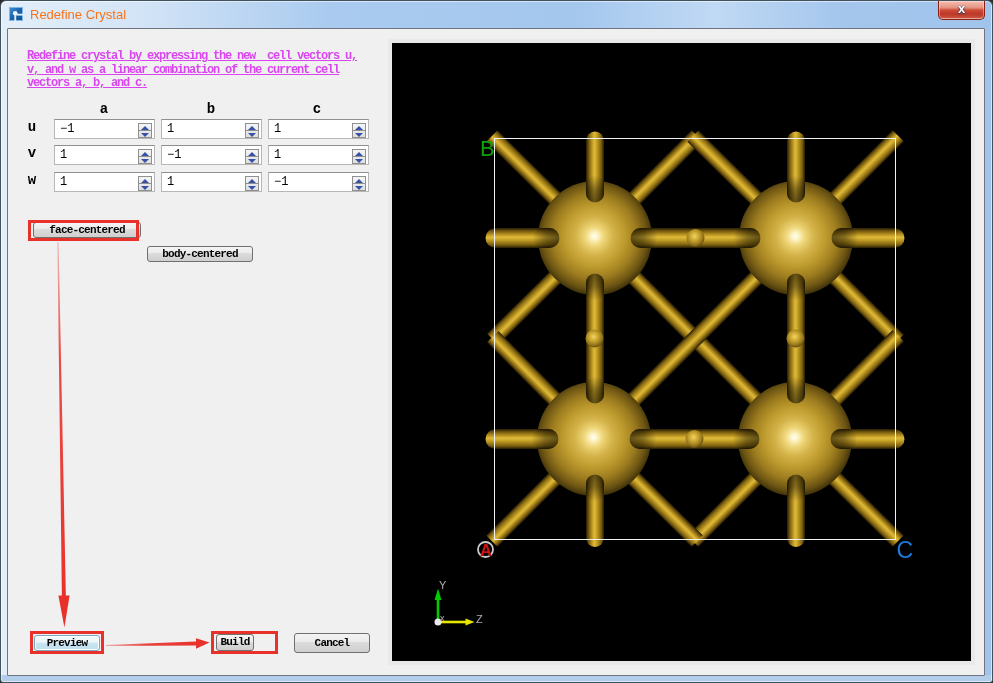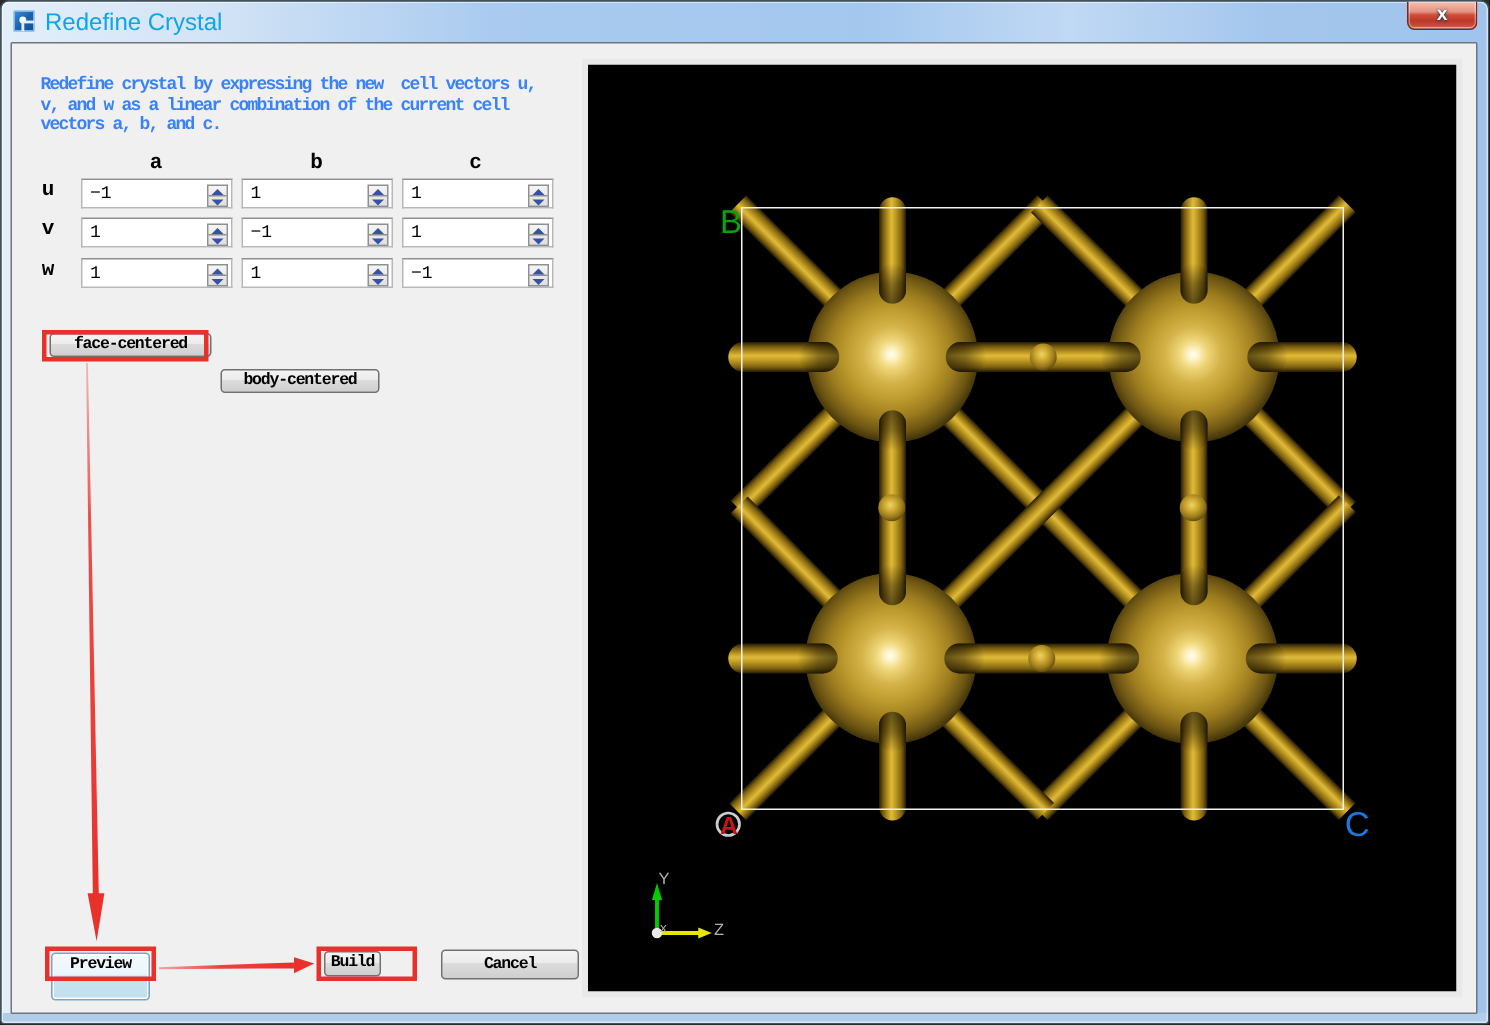--- a/index.html
+++ b/index.html
@@ -1,28 +1,28 @@
 <!DOCTYPE html>
 <html><head><meta charset="utf-8"><style>
 html,body{margin:0;padding:0;background:#2b2b2b;}
 #stage{position:relative;width:993px;height:683px;overflow:hidden;font-family:"Liberation Sans",sans-serif;}
 .win{position:absolute;inset:0;border-radius:6px 6px 3px 3px;
  background:linear-gradient(0deg,#b2cdea 0,#b2cdea 7px,rgba(0,0,0,0) 7px),linear-gradient(90deg,#e3eefa 0%,#d3e4f6 14%,#aacbef 33%,#a4c7ee 58%,#c0d9f4 72%,#a4c6ed 85%,#a0c4ec 100%);
  box-shadow:inset 0 0 0 1px rgba(255,255,255,.55);
  border:1px solid #41525f;box-sizing:border-box;}
 .client{position:absolute;left:7px;top:28px;width:978px;height:648px;background:#f0f0f0;border:1px solid #6e757c;box-sizing:border-box;border-radius:1px;}
-.title{position:absolute;left:30px;top:7px;font-size:16px;color:#0ea5e9;}
+.title{position:absolute;left:30px;top:7px;font-size:13px;color:#f97316;}
 .icon{position:absolute;left:9px;top:7px;}
 .close{position:absolute;left:938px;top:1px;width:47px;height:19px;border-radius:0 0 5px 5px;
  background:linear-gradient(180deg,#f6c0b2 0%,#e49280 38%,#cf4d38 50%,#bd3827 72%,#c9503c 92%,#e4937f 100%);
  border:1px solid #8b2014;border-top:none;box-sizing:border-box;
  box-shadow:inset 0 0 0 1px rgba(255,255,255,.35);}
 .close span{position:absolute;left:0;right:0;top:0px;text-align:center;font-size:13px;font-weight:bold;color:#fff;
  text-shadow:0 1px 2px #20354d,0 0 1px #20354d;font-family:"Liberation Sans",sans-serif;}
-.intro{position:absolute;left:27px;top:50.4px;font-family:"Liberation Mono",monospace;font-weight:bold;font-size:12px;letter-spacing:-1.2px;line-height:13.3px;color:#3b82f6;white-space:pre;}
+.intro{position:absolute;left:27px;top:50.4px;font-family:"Liberation Mono",monospace;font-weight:bold;font-size:12px;letter-spacing:-1.2px;line-height:13.3px;color:#d946ef;white-space:pre;text-decoration:underline;}
 .hdr{position:absolute;top:101px;width:20px;text-align:center;font-family:"Liberation Mono",monospace;font-weight:bold;font-size:14px;line-height:16px;color:#000;}
 .rowlbl{position:absolute;left:25px;width:14px;text-align:center;font-family:"Liberation Mono",monospace;font-weight:bold;font-size:14px;line-height:16px;color:#000;}
 .sb{position:absolute;width:101px;height:20px;background:#fff;border:1px solid #b7b7b7;border-top-color:#8f8f8f;box-sizing:border-box;}
 .sb .val{position:absolute;left:5px;top:2px;font-family:"Liberation Mono",monospace;font-size:12px;color:#000;}
 .sb .spin{position:absolute;right:2px;top:3px;width:14px;height:15px;border:1px solid #8f8f8f;box-sizing:border-box;background:linear-gradient(180deg,#f5f5f5,#dfdfdf);}
 .sb .spin:before{content:"";position:absolute;left:0;right:0;top:6px;height:1px;background:#8f8f8f;}
 .tri-u{position:absolute;left:2px;top:2px;width:0;height:0;border-left:4px solid transparent;border-right:4px solid transparent;border-bottom:4px solid #3750a8;}
 .tri-d{position:absolute;left:2px;top:9px;width:0;height:0;border-left:4px solid transparent;border-right:4px solid transparent;border-top:4px solid #3750a8;}
 .btn{position:absolute;border:1px solid #707070;border-radius:3px;box-sizing:border-box;
  background:linear-gradient(180deg,#f4f4f4 0%,#ebebeb 45%,#dcdcdc 46%,#cfcfcf 100%);
@@ -146,23 +146,23 @@
       <span class="val">−1</span>
       <span class="spin">
         <i class="tri-u"></i>
         <i class="tri-d"></i>
       </span>
     </div>
 
 <div class="btn" style="left:33px;top:222px;width:108px;height:16px;font-size:11px;line-height:14px;">face-centered</div>
 <div class="btn" style="left:147px;top:222px;width:106px;height:16px;font-size:11px;line-height:14px;margin-top:24px;">body-centered</div>
 
-<div class="btn focus" style="left:34px;top:635px;width:66px;height:32px;font-size:11px;line-height:14px;">Preview</div>
+<div class="btn focus" style="left:34px;top:635px;width:66px;height:16px;font-size:11px;line-height:14px;">Preview</div>
 <div class="btn" style="left:216px;top:634px;width:38px;height:17px;font-size:11px;line-height:15px;">Build</div>
-<div class="btn" style="left:294px;top:633px;width:92px;height:20px;font-size:11px;line-height:18px;">Cancel</div>
+<div class="btn" style="left:294px;top:633px;width:76px;height:20px;font-size:11px;line-height:18px;">Cancel</div>
 
 <div class="redrect" style="left:28px;top:220px;width:111px;height:21px;"></div>
 <div class="redrect" style="left:30px;top:631px;width:74px;height:23px;"></div>
 <div class="redrect" style="left:211px;top:631px;width:67px;height:23px;"></div>
 
 <div style="position:absolute;left:388px;top:39px;width:587px;height:626px;background:#e9e9e9;"></div>
 <svg class="vp" style="position:absolute;left:392px;top:43px;" width="579" height="618" viewBox="392 43 579 618" preserveAspectRatio="none">
 <defs>
  <radialGradient id="sph" cx="0.495" cy="0.485" r="0.52">
   <stop offset="0" stop-color="#fffef6"></stop>

